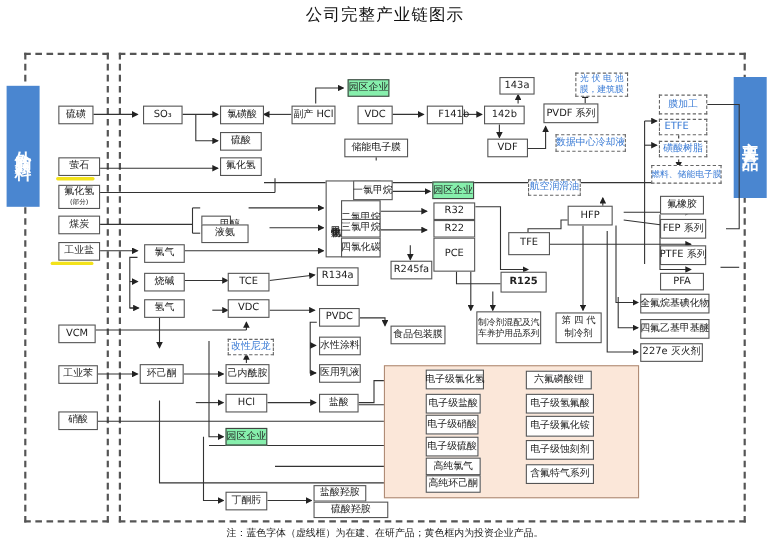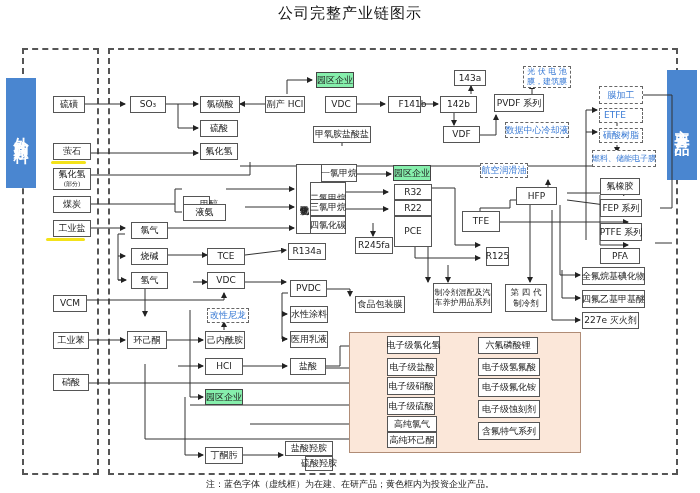--- a/index.html
+++ b/index.html
@@ -144,42 +144,42 @@
 <div class="node" style="left:388px;top:96px;width:33px;height:17px;padding-left:16px;">F141b</div>
 <div class="node" style="left:454px;top:70px;width:32px;height:16px;">143a</div>
 <div class="node" style="left:440px;top:96px;width:37px;height:17px;">142b</div>
 <div class="node" style="left:494px;top:94px;width:50px;height:18px;">PVDF 系列</div>
 <div class="node blue" style="left:523px;top:66px;width:48px;height:22px;white-space:normal;font-size:8px;line-height:10px;">光 伏 电 池 膜，建筑膜</div>
 <div class="node" style="left:443px;top:126px;width:37px;height:17px;">VDF</div>
 <div class="node blue" style="left:505px;top:122px;width:64px;height:16px;">数据中心冷却液</div>
 
 <div class="node" style="left:200px;top:120px;width:38px;height:17px;">硫酸</div>
 <div class="node" style="left:200px;top:143px;width:38px;height:17px;">氟化氢</div>
-<div class="node" style="left:313px;top:126px;width:58px;height:17px;">甲氧胺盐酸盐</div>
+<div class="node" style="left:313px;top:126px;width:58px;height:17px;">储能电子膜</div>
 
 <div class="node" style="left:183px;top:196px;width:26px;height:17px;padding-left:25px;">甲醇</div>
 <div class="node" style="left:183px;top:204px;width:43px;height:17px;">液氨</div>
 
 <div class="group" style="left:296px;top:164px;width:50px;height:70px;">
   <div class="vlab" style="left:1px;top:0;width:12px;height:68px;">甲烷氯化物</div>
 </div>
 <div class="node" style="left:310px;top:164px;width:36px;height:18px;margin-left:11px;">一氯甲烷</div>
 <div class="node" style="left:310px;top:182px;width:36px;height:33px;">二氯甲烷</div>
 <div class="node" style="left:310px;top:199px;width:36px;height:17px;">三氯甲烷</div>
 <div class="node" style="left:310px;top:216px;width:36px;height:18px;">四氯化碳</div>
 
 <div class="node tan" style="left:393px;top:165px;width:38px;height:16px;">园区企业</div>
 <div class="node" style="left:394px;top:184px;width:38px;height:16px;">R32</div>
 <div class="node" style="left:394px;top:200px;width:38px;height:16px;">R22</div>
 <div class="node" style="left:394px;top:216px;width:38px;height:31px;">PCE</div>
 <div class="node blue" style="left:480px;top:163px;width:48px;height:15px;">航空润滑油</div>
 <div class="node" style="left:462px;top:211px;width:38px;height:21px;">TFE</div>
 <div class="node" style="left:516px;top:187px;width:41px;height:18px;">HFP</div>
 <div class="node" style="left:355px;top:237px;width:38px;height:17px;">R245fa</div>
-<div class="node" style="left:486px;top:247px;width:23px;height:19px;">R125</div>
+<div class="node" style="left:455px;top:247px;width:42px;height:19px;font-weight:bold;">R125</div>
 
 <div class="node" style="left:131px;top:222px;width:37px;height:17px;">氯气</div>
 <div class="node" style="left:131px;top:248px;width:37px;height:17px;">烧碱</div>
 <div class="node" style="left:131px;top:272px;width:37px;height:17px;">氢气</div>
 <div class="node" style="left:207px;top:248px;width:38px;height:17px;">TCE</div>
 <div class="node" style="left:288px;top:243px;width:38px;height:17px;">R134a</div>
 <div class="node" style="left:207px;top:272px;width:38px;height:17px;">VDC</div>
 <div class="node" style="left:290px;top:280px;width:37px;height:17px;">PVDC</div>
 <div class="node" style="left:355px;top:296px;width:50px;height:17px;">食品包装膜</div>
 <div class="node" style="left:433px;top:283px;width:59px;height:30px;white-space:normal;font-size:8px;line-height:10px;">制冷剂混配及汽车养护用品系列</div>
@@ -188,21 +188,21 @@
 <div class="node blue" style="left:207px;top:308px;width:42px;height:15px;">改性尼龙</div>
 <div class="node" style="left:127px;top:331px;width:40px;height:18px;">环己酮</div>
 <div class="node" style="left:205px;top:331px;width:40px;height:18px;">己内酰胺</div>
 <div class="node" style="left:290px;top:306px;width:38px;height:17px;">水性涂料</div>
 <div class="node" style="left:290px;top:331px;width:38px;height:17px;">医用乳液</div>
 <div class="node" style="left:205px;top:358px;width:38px;height:17px;">HCl</div>
 <div class="node" style="left:290px;top:358px;width:36px;height:17px;">盐酸</div>
 <div class="node tan" style="left:205px;top:389px;width:38px;height:16px;">园区企业</div>
 <div class="node" style="left:205px;top:447px;width:38px;height:17px;">丁酮肟</div>
 <div class="node" style="left:285px;top:441px;width:48px;height:15px;">盐酸羟胺</div>
-<div class="node" style="left:285px;top:456px;width:28px;height:15px;margin-left:20px;">硫酸羟胺</div>
+<div class="node" style="left:285px;top:456px;width:68px;height:15px;">硫酸羟胺</div>
 
 <div class="node blue" style="left:599px;top:86px;width:44px;height:18px;">膜加工</div>
 <div class="node blue" style="left:599px;top:108px;width:44px;height:15px;justify-content:flex-start;padding-left:4px;">ETFE</div>
 <div class="node blue" style="left:599px;top:128px;width:44px;height:15px;">磺酸树脂</div>
 <div class="node blue" style="left:592px;top:150px;width:64px;height:17px;font-size:8px;">燃料、储能电子膜</div>
 <div class="node" style="left:600px;top:178px;width:40px;height:17px;">氟橡胶</div>
 <div class="node" style="left:600px;top:199px;width:42px;height:18px;">FEP 系列</div>
 <div class="node" style="left:600px;top:223px;width:42px;height:18px;">PTFE 系列</div>
 <div class="node" style="left:600px;top:248px;width:40px;height:16px;">PFA</div>
 <div class="node" style="left:582px;top:267px;width:63px;height:18px;">全氟烷基碘化物</div>

